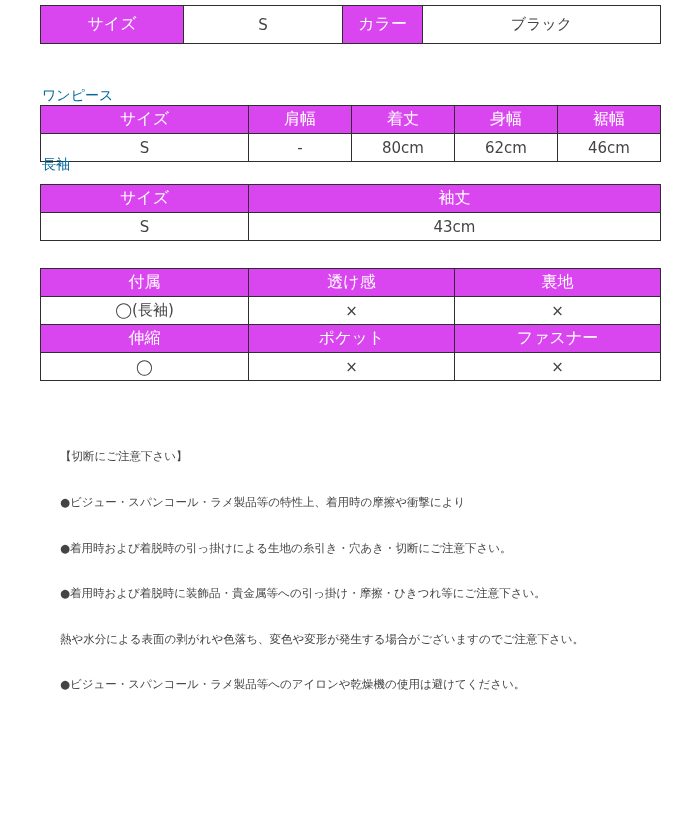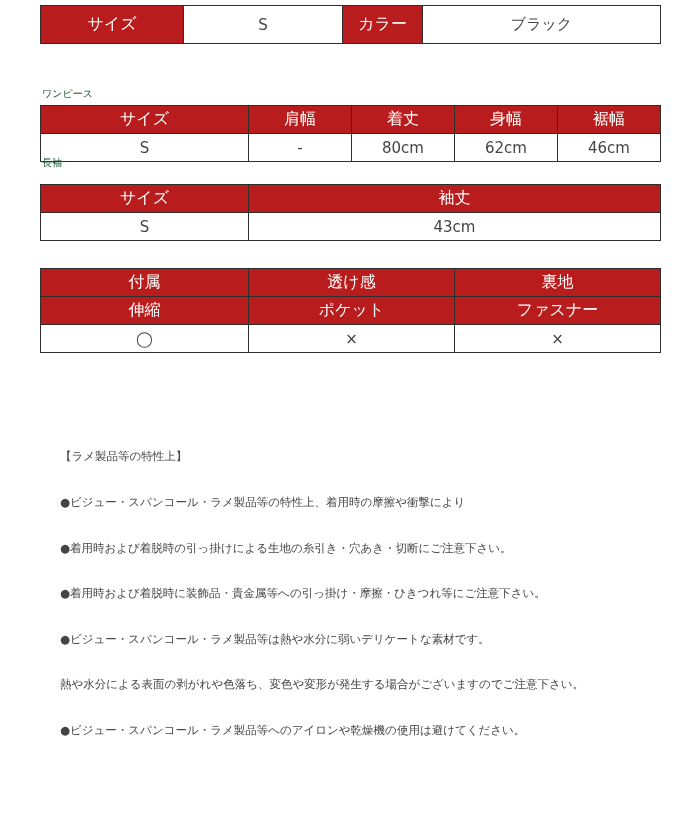--- a/index.html
+++ b/index.html
@@ -1,22 +1,22 @@
 <!DOCTYPE html>
 <html><head>
 <meta charset="utf-8">
 <style>
   html, body { margin: 0; padding: 0; background: #ffffff; }
   body { width: 700px; height: 840px; position: relative; overflow: hidden;
          font-family: "DejaVu Sans", "Liberation Sans", sans-serif; color: #333; }
   table { border-collapse: collapse; position: absolute; left: 40px; width: 620px; table-layout: fixed; }
   td { border: 1px solid #2e2e2e; text-align: center; vertical-align: middle; padding: 0;
        font-size: 15px; color: #444; }
-  td.h { background: #b91c1c; color: #ffffff; font-size: 16px; }
-  .label { position: absolute; left: 42px; font-size: 10px; color: #14532d; }
+  td.h { background: #d946ef; color: #ffffff; font-size: 16px; }
+  .label { position: absolute; left: 42px; font-size: 14px; color: #0369a1; }
   #t1 { top: 5px; }
   #t1 td { height: 37px; }
   #t2 { top: 105px; }
   #t2 td { height: 27px; }
   #t3 { top: 184px; }
   #t3 td { height: 27px; }
   #t4 { top: 268px; }
   #t4 td { height: 27px; }
   .notes { position: absolute; left: 60px; top: 419px; font-size: 11.5px; line-height: 15.2px;
            color: #444; white-space: pre; }
@@ -93,35 +93,39 @@
       <col style="width:206px">
       <col style="width:206px">
     </colgroup>
   <tbody>
       <tr>
     <td class="h">付属</td>
     <td class="h">透け感</td>
     <td class="h">裏地</td>
   </tr>
   <tr>
+    <td>◯(長袖)</td>
+    <td>×</td>
+    <td>×</td>
+  </tr>
+  <tr>
     <td class="h">伸縮</td>
     <td class="h">ポケット</td>
     <td class="h">ファスナー</td>
   </tr>
   <tr>
     <td>◯</td>
     <td>×</td>
     <td>×</td>
   </tr>
 </tbody>
   </table>
 
 <div class="notes">
-  <div>【ラメ製品等の特性上】</div>
+  <div>【切断にご注意下さい】</div>
   <div>●ビジュー・スパンコール・ラメ製品等の特性上、着用時の摩擦や衝撃により</div>
   <div>●着用時および着脱時の引っ掛けによる生地の糸引き・穴あき・切断にご注意下さい。</div>
   <div>●着用時および着脱時に装飾品・貴金属等への引っ掛け・摩擦・ひきつれ等にご注意下さい。</div>
-  <div>●ビジュー・スパンコール・ラメ製品等は熱や水分に弱いデリケートな素材です。</div>
   <div>熱や水分による表面の剥がれや色落ち、変色や変形が発生する場合がございますのでご注意下さい。</div>
   <div>●ビジュー・スパンコール・ラメ製品等へのアイロンや乾燥機の使用は避けてください。</div>
   
   
 </div>
 
 </body></html>

